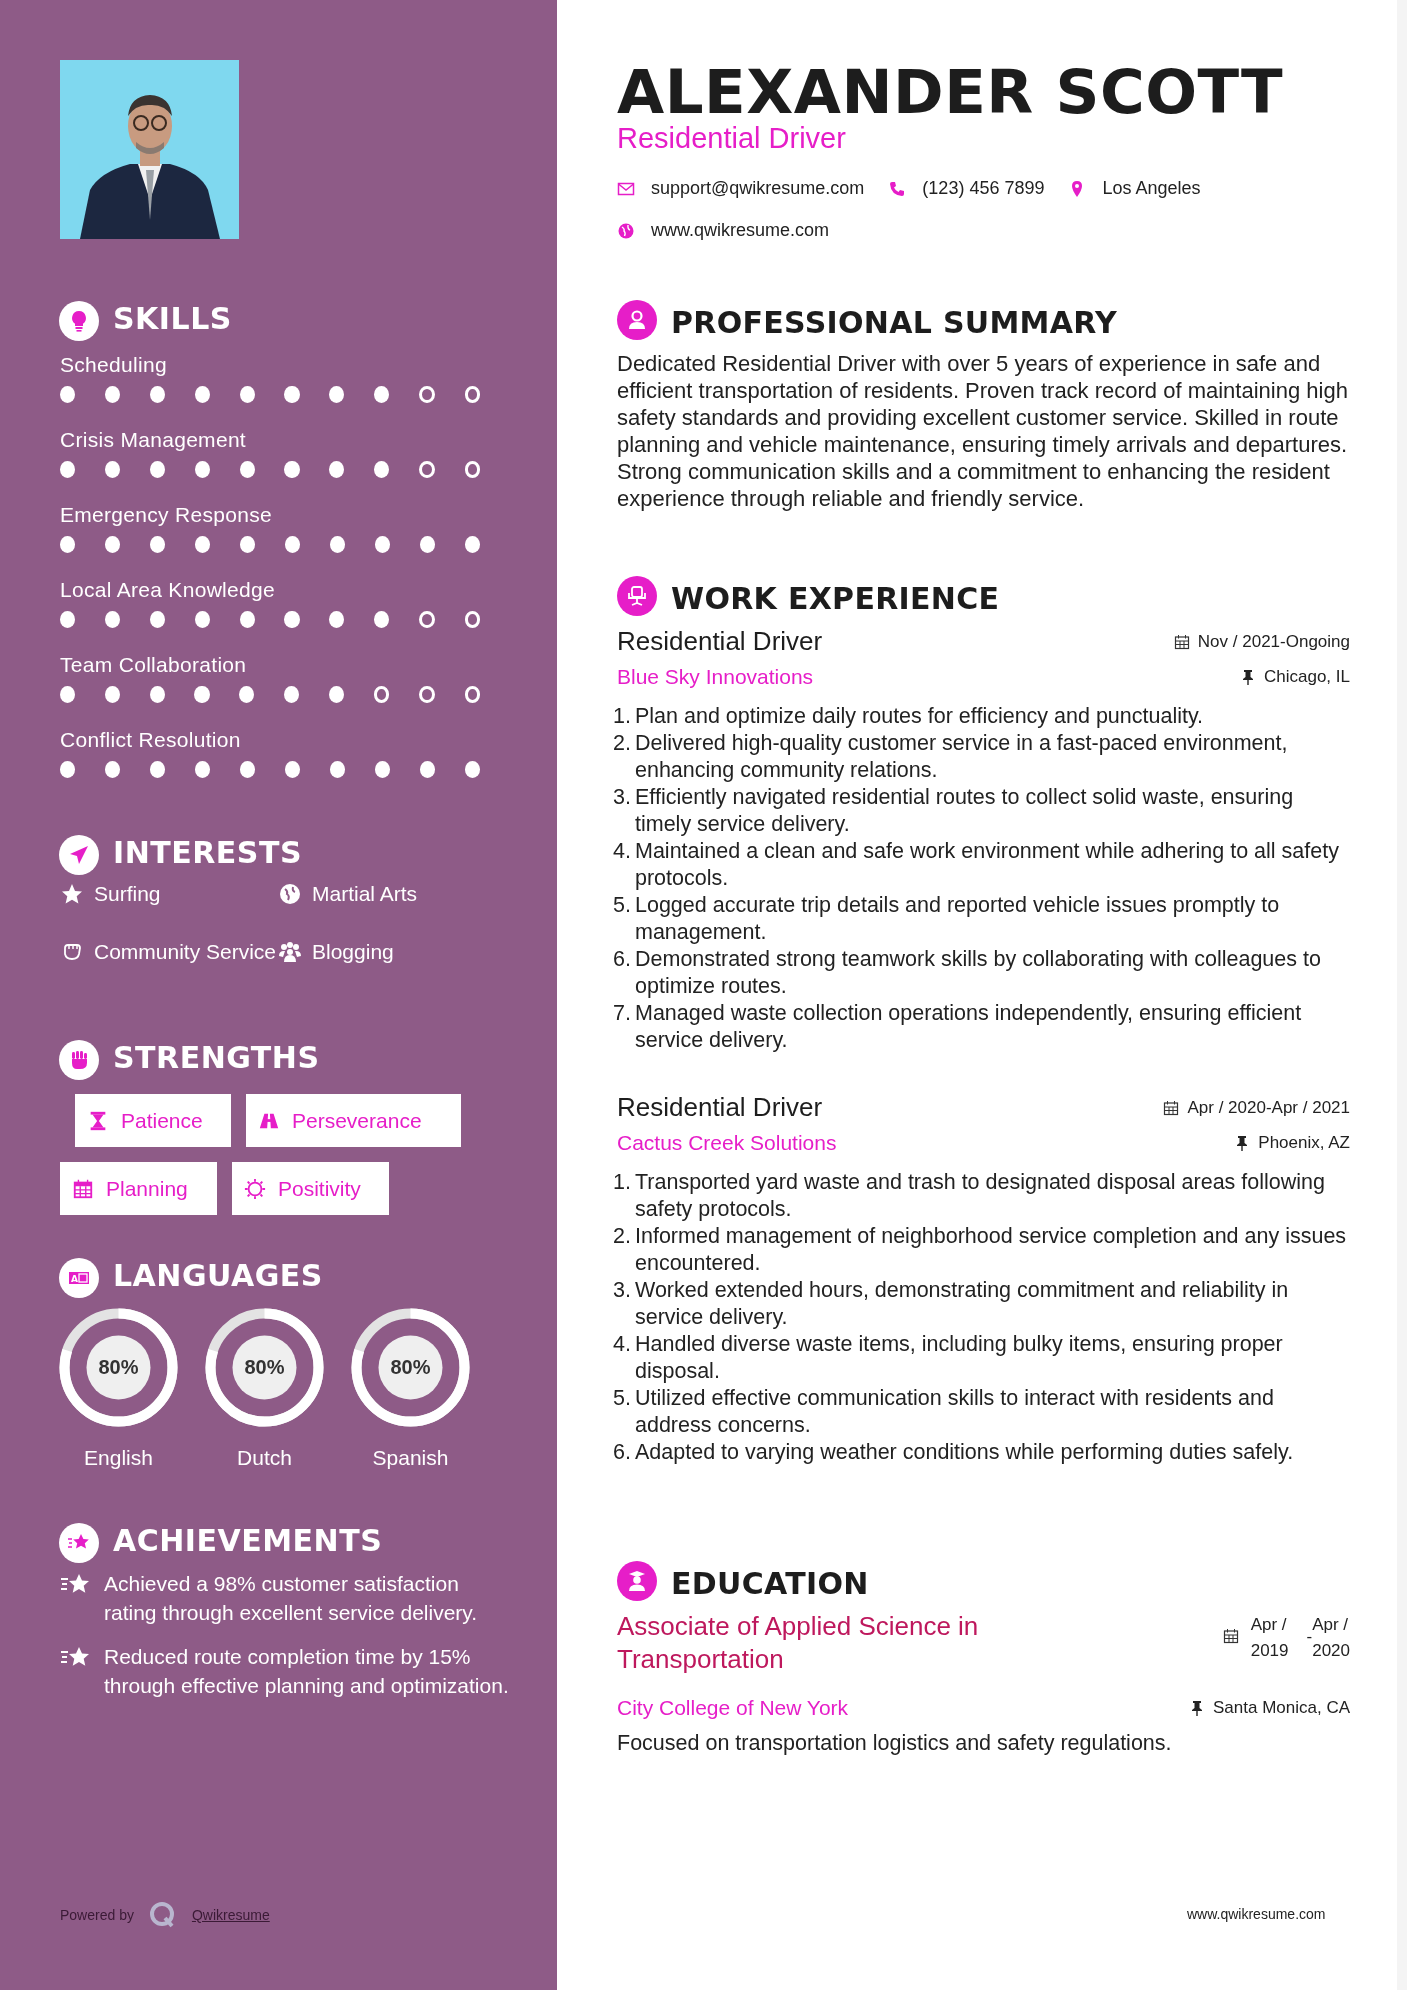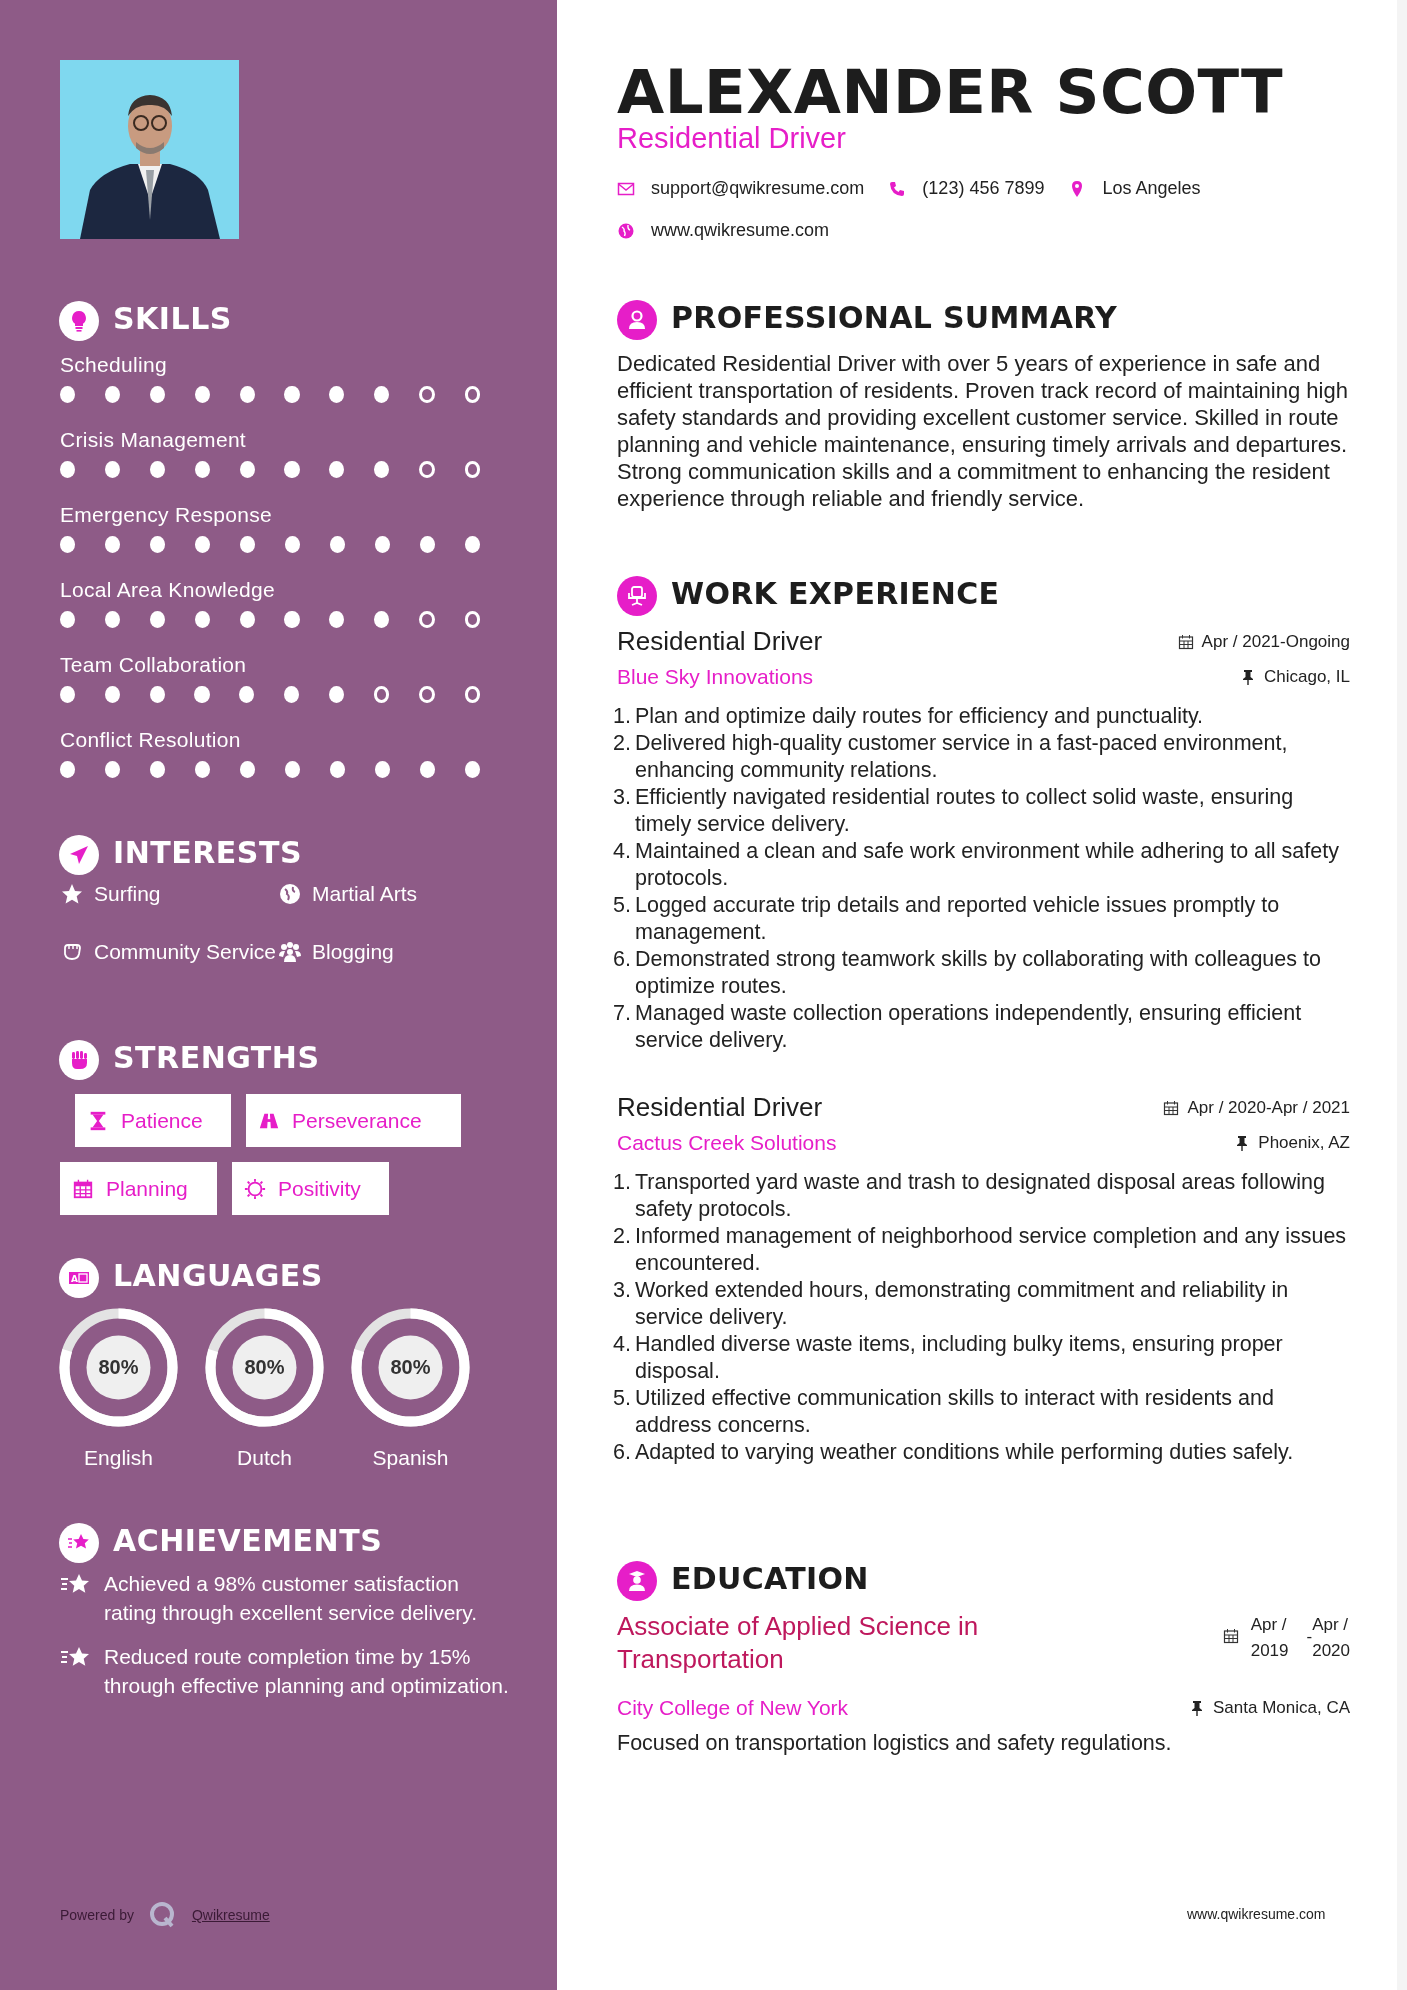--- a/index.html
+++ b/index.html
@@ -63,21 +63,21 @@
 
   
   .main { position: absolute; left: 617px; top: 0; width: 733px; }
   .name { position: absolute; left: 0; top: 56px; font-size: 61px; font-weight: bold; color: #1d1d1d; letter-spacing: 0.5px; font-family: "DejaVu Sans", sans-serif; }
   .role { position: absolute; left: 0; top: 122px; font-size: 29px; color: #e61ec8; }
   .contact { position: absolute; left: 0; top: 178px; display: flex; align-items: center; font-size: 18px; color: #222; }
   .contact .ci { display: flex; align-items: center; gap: 16px; margin-right: 24px; }
   .contact svg { width: 18px; height: 18px; }
   .contact2 { top: 220px; }
 
-  .sec-head { position: absolute; left: 0; display: flex; align-items: flex-start; gap: 14px; }
+  .sec-head { position: absolute; left: 0; display: flex; align-items: flex-end; gap: 14px; }
   .sec-head .badge { width: 40px; height: 40px; border-radius: 50%; background: #e61ec8; display: flex; align-items: center; justify-content: center; }
   .sec-head .badge svg { width: 24px; height: 24px; }
   .sec-head .title { font-size: 30px; font-weight: bold; color: #1d1d1d; letter-spacing: 0.3px; font-family: "DejaVu Sans", sans-serif; }
 
   .summary { position: absolute; left: 0; top: 350px; width: 733px; font-size: 22px; line-height: 27px; color: #222; }
 
   .job { position: absolute; left: 0; width: 733px; }
   .job-row { display: flex; justify-content: space-between; align-items: center; }
   .job-title { font-size: 26px; color: #1d1d1d; }
   .job-meta { font-size: 17px; color: #222; display: flex; align-items: center; gap: 8px; }
@@ -453,21 +453,21 @@
     </div>
 
     <div class="job" style="top:626px;">
       <div class="job-row">
         <span class="job-title">Residential Driver</span>
         <span class="job-meta">
           <svg viewBox="0 0 16 16">
               <rect x="1.5" y="3" width="13" height="11.5" fill="none" stroke="#333" stroke-width="1.2"></rect>
               <path d="M4.5 1 V4.5 M11.5 1 V4.5 M1.5 7 H14.5 M1.5 10.5 H14.5 M6 7 V14.5 M10 7 V14.5" stroke="#333" stroke-width="1"></path>
             </svg>
-          <span>Apr / 2021-Ongoing</span>
+          <span>Nov / 2021-Ongoing</span>
         </span>
       </div>
       <div class="job-row" style="margin-top:8px;">
         <span class="company">Blue Sky Innovations</span>
         <span class="job-meta">
           <svg viewBox="0 0 16 16">
               <path d="M4 1 H12 V3 H10.5 V8 L13 10 V11 H3 V10 L5.5 8 V3 H4 Z" fill="#222"></path>
               <rect x="7.3" y="11" width="1.4" height="5" fill="#222"></rect>
             </svg>
           <span>Chicago, IL</span>

